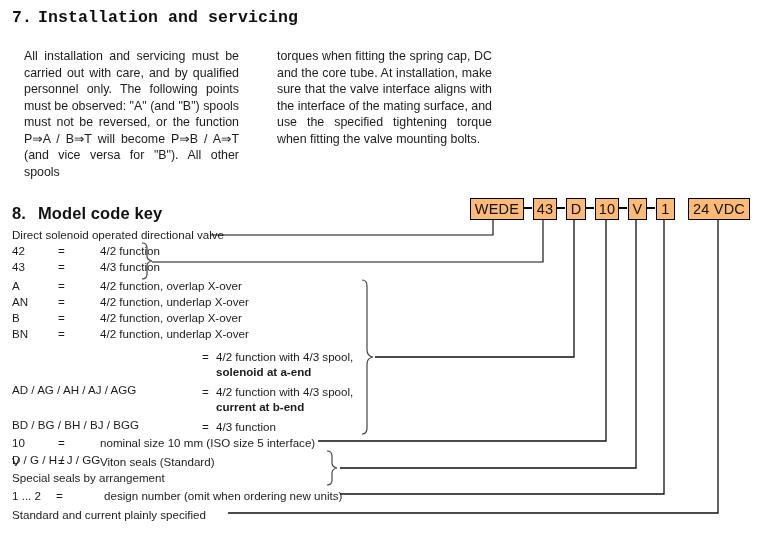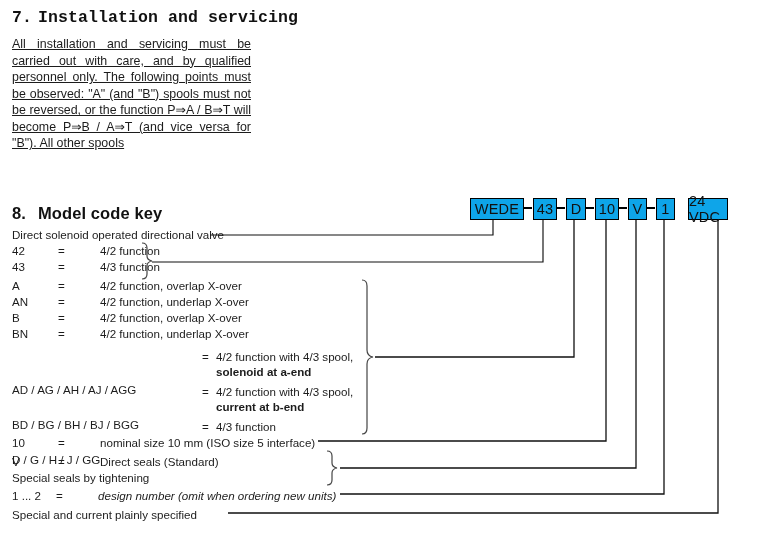--- a/index.html
+++ b/index.html
@@ -43,42 +43,42 @@
     gap: 14px;
   }
   .body-col {
     width: 239px;
     font-size: 12.4px;
     line-height: 16.55px;
     text-align: justify;
     color: #1c1c1c;
     hyphens: none;
   }
-  .body-col p { margin: 0; text-decoration: underline; }
+  .body-col p { margin: 12px; }
   .body-col.last { text-align: justify; }
 
   
   .code-row {
     position: absolute;
     top: 198px;
     left: 0;
     height: 24px;
   }
   .code-box {
     position: absolute;
     top: 0;
     height: 22px;
     border: 1.4px solid #000;
     box-sizing: border-box;
     display: flex;
     align-items: center;
     justify-content: center;
     font-size: 14.5px;
     color: #111;
-    background: #0ea5e9;
+    background: #fdba74;
     letter-spacing: 0.2px;
   }
   .code-dash {
     position: absolute;
     top: 9px;
     width: 8px;
     height: 1.5px;
     background: #000;
   }
 
@@ -126,34 +126,37 @@
 <body>
 
 <div class="section-heading" id="heading-install">
   <span class="num">7.</span><span>Installation and servicing</span>
 </div>
 
 <div class="body-cols">
   <div class="body-col">
     <p>All installation and servicing  must be carried out with care, and by qualified personnel only. The following points must be observed: "A" (and "B") spools must not be reversed, or the function P⇒A / B⇒T will become P⇒B / A⇒T (and vice versa for "B"). All other spools</p>
   </div>
+  <div class="body-col last">
+    <p>torques when fitting the spring cap, DC and the core tube. At installation, make sure that the valve interface aligns with the interface of the mating surface, and use the specified tightening torque when fitting the valve mounting bolts.</p>
+  </div>
 </div>
 
 <div class="section-heading" id="heading-model">
   <span class="num">8.</span><span>Model code key</span>
 </div>
 
 <div class="code-row" id="code-row">
     <div class="code-box" style="left: 470px; width: 54px;">WEDE</div>
     <div class="code-box" style="left: 533px; width: 24px;">43</div>
     <div class="code-box" style="left: 566px; width: 20px;">D</div>
     <div class="code-box" style="left: 595px; width: 24px;">10</div>
     <div class="code-box" style="left: 628px; width: 19px;">V</div>
     <div class="code-box" style="left: 656px; width: 19px;">1</div>
-    <div class="code-box" style="left: 688px; width: 40px;">24 VDC</div>
+    <div class="code-box" style="left: 688px; width: 62px;">24 VDC</div>
     <div class="code-dash" style="left: 524px;"></div>
     <div class="code-dash" style="left: 557px;"></div>
     <div class="code-dash" style="left: 586px;"></div>
     <div class="code-dash" style="left: 619px;"></div>
     <div class="code-dash" style="left: 647px;"></div>
   </div>
 
 <div class="legend" id="legend">
     <div class="lrow" style="top: 0px;">
       <span class="plain">Direct solenoid operated directional valve</span>
@@ -210,32 +213,32 @@
       <span class="val-w">4/3 function</span>
     </div>
     <div class="lrow" style="top: 208px;">
       <span class="key">10</span>
       <span class="eq">=</span>
       <span class="val">nominal size 10 mm (ISO size 5 interface)</span>
     </div>
     <div class="lrow" style="top: 227px;">
       <span class="key">V</span>
       <span class="eq">=</span>
-      <span class="val">Direct seals (Standard)</span>
+      <span class="val">Viton seals (Standard)</span>
     </div>
     <div class="lrow" style="top: 243px;">
-      <span class="plain">Special seals by tightening</span>
+      <span class="plain">Special seals by arrangement</span>
     </div>
     <div class="lrow" style="top: 261px;">
       <span class="key">1 ... 2</span>
       <span class="eq" style="left: 44px;">=</span>
-      <span class="val" style="left: 58px; font-style: italic;">design number (omit when ordering new units)</span>
+      <span class="val" style="left: 64px;">design number (omit when ordering new units)</span>
     </div>
     <div class="lrow" style="top: 280px;">
-      <span class="plain">Special and current plainly specified</span>
+      <span class="plain">Standard and current plainly specified</span>
     </div>
   </div>
 
 <svg id="leaders" viewBox="0 0 765 537">
 
   <polyline class="thin" points="493,220 493,235 210,235"></polyline>
 
   <polyline class="thin" points="543,220 543,262 152,262"></polyline>
 
   <polyline points="574,220 574,357 375,357"></polyline>

